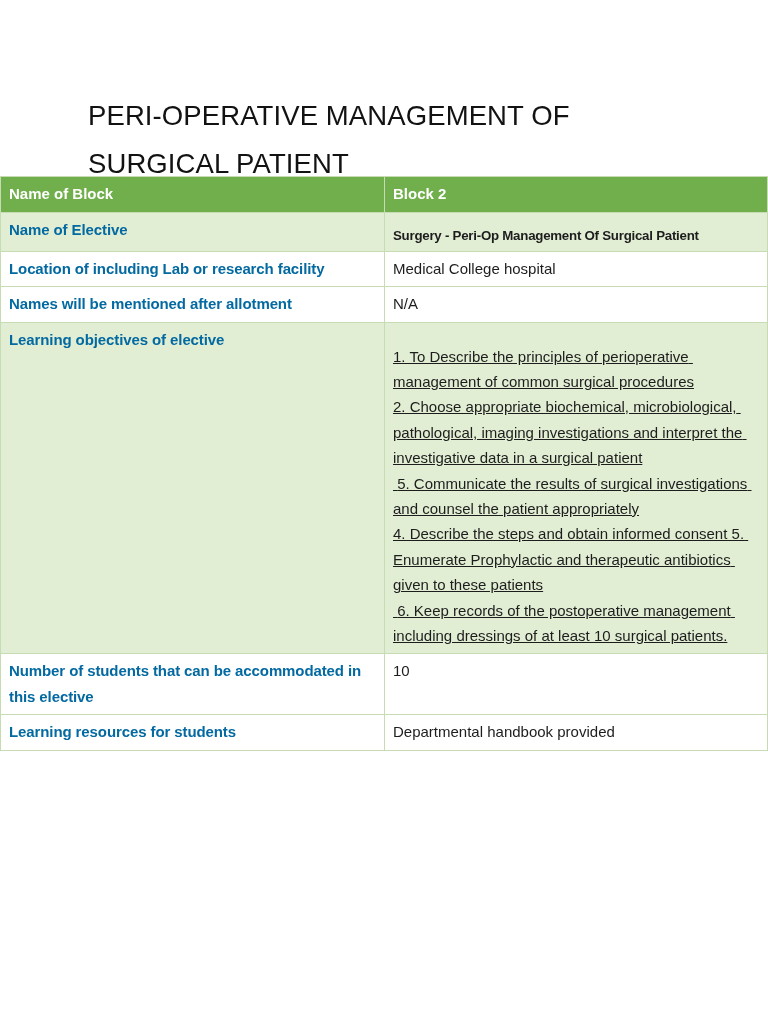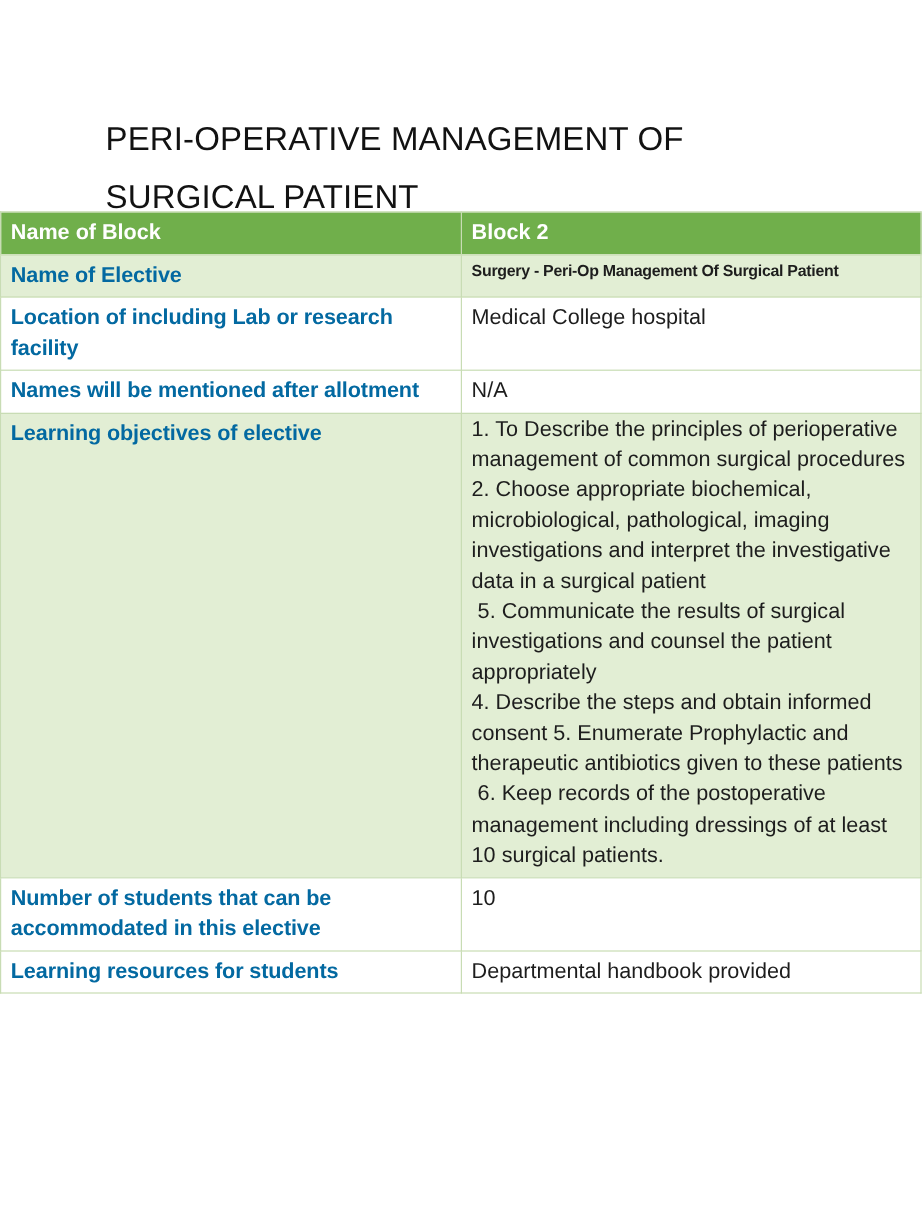--- a/index.html
+++ b/index.html
@@ -47,21 +47,21 @@
     table-layout: fixed;
   }
   .elective-table col.c-label { width: 384px; }
   .elective-table col.c-value { width: 383px; }
 
   .elective-table td,
   .elective-table th {
     vertical-align: top;
     padding: 4px 8px 5px 8px;
     border: 1px solid #c8dcb4;
-    font-size: 18px;
+    font-size: 15px;
     line-height: 25.5px;
   }
 
   
   thead th {
     background: #70AF4B;
     border: 1px solid #70AF4B;
     color: #ffffff;
     font-weight: 600;
     font-size: 16.5px;
@@ -80,29 +80,30 @@
   
   td.value {
     font-weight: 400;
     color: #1d1d1d;
   }
   td.value.compact {
     font-size: 13.3px;
     font-weight: bold;
     line-height: 20px;
     letter-spacing: -0.25px;
-    padding-top: 3px;
+    padding-top: 13px;
   }
 
   tr.shade td { background: #E2EED4; }
   tr.plain td { background: #ffffff; }
 
   td.objectives {
     line-height: 25.4px;
-    padding-top: 0;
+    padding-top: 21px;
+    text-decoration: underline;
   }
   td.objectives .obj-line { display: block; white-space: pre-wrap; }
 </style>
 </head>
 <body>
 
 <div class="page">
 
   <div class="doc-title">PERI-OPERATIVE MANAGEMENT OF SURGICAL PATIENT</div>
 

